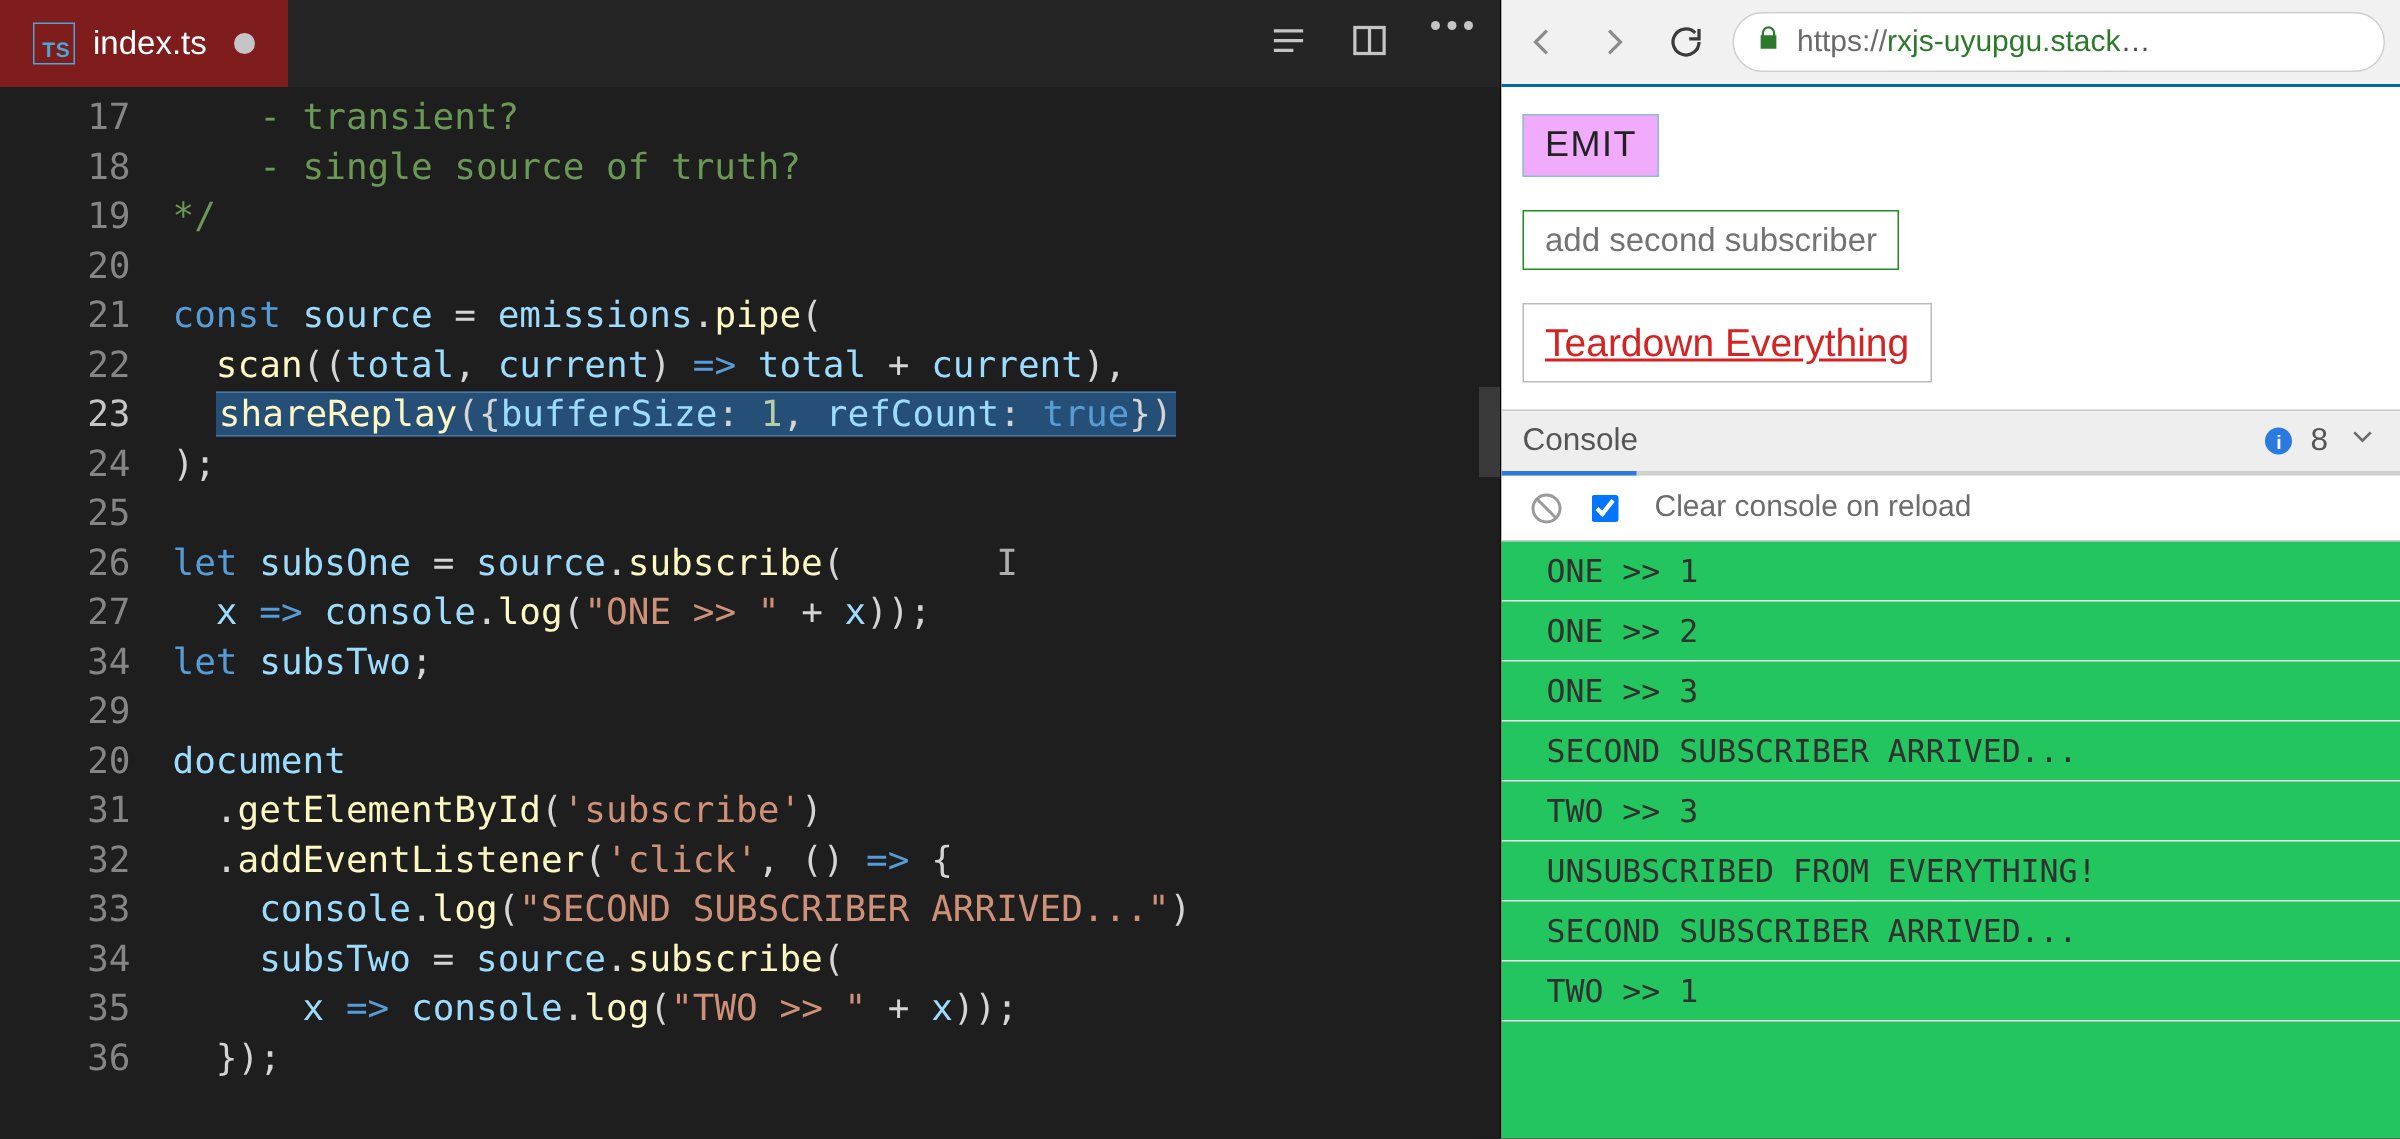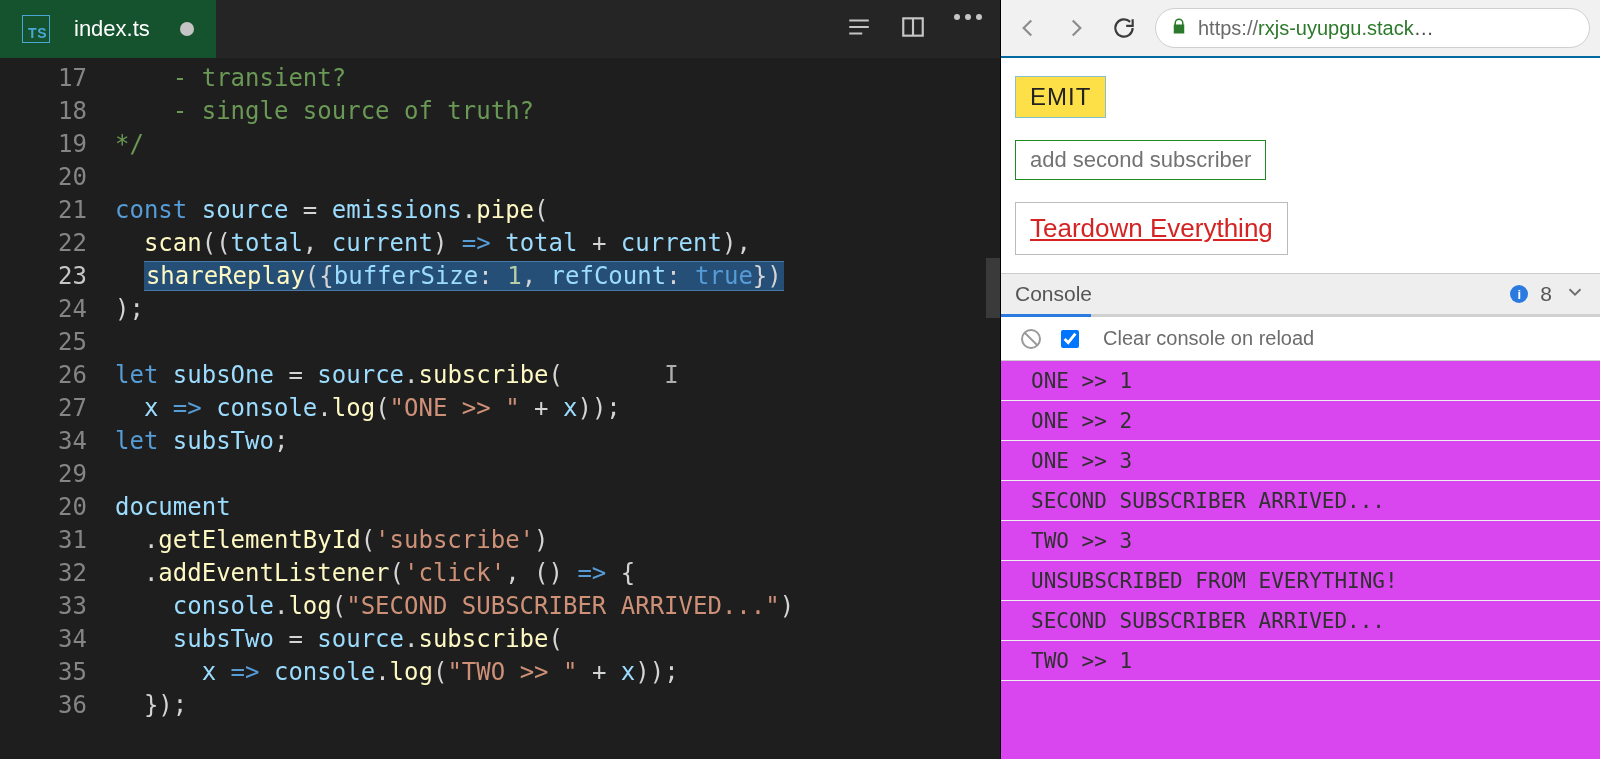--- a/index.html
+++ b/index.html
@@ -2,21 +2,21 @@
 <html><head>
 <meta charset="utf-8">
 <style>
   * { margin:0; padding:0; box-sizing:border-box; }
   html,body { width:1600px; height:759px; font-family:"Segoe UI",Arial,sans-serif; overflow:hidden; }
   body { display:flex; background:#1e1e1e; }
 
   
   .editor { flex:0 0 1000px; display:flex; flex-direction:column; background:#1e1e1e; color:#d4d4d4; }
   .tabbar { height:58px; background:#252526; display:flex; align-items:center; justify-content:space-between; padding-right:18px; }
-  .tab { height:100%; display:flex; align-items:center; gap:24px; padding:0 22px; background:#14532d; color:#fff; font-size:22px; }
+  .tab { height:100%; display:flex; align-items:center; gap:12px; padding:0 22px; background:#7f1d1d; color:#fff; font-size:22px; }
   .ts-badge { width:28px; height:28px; border:1.5px solid #4aa7d6; color:#4aa7d6; font-size:14px; font-weight:600; display:flex; align-items:flex-end; justify-content:flex-end; padding:0 2px 1px 0; letter-spacing:.5px; }
   .dirty-dot { width:14px; height:14px; border-radius:50%; background:#c5c5c5; margin-left:6px; }
   .tabactions { display:flex; gap:28px; }
   .tabactions svg { width:26px; height:26px; stroke:#c5c5c5; fill:none; }
   .dots { display:flex; gap:5px; }
   .dots span { width:6px; height:6px; border-radius:50%; background:#c5c5c5; display:block; }
 
   .codewrap { flex:1; display:flex; overflow:hidden; position:relative; }
   .gutter { width:115px; text-align:right; padding-right:28px; color:#858585; font:24px/33px "Menlo","Consolas",monospace; padding-top:4px; user-select:none; }
   .code { flex:1; font:24px/33px "Menlo","Consolas",monospace; white-space:pre; padding-top:4px; position:relative; }
@@ -41,35 +41,35 @@
   .navbtn { width:34px; height:34px; display:flex; align-items:center; justify-content:center; }
   .navbtn svg { width:26px; height:26px; stroke:#8c8c8c; fill:none; stroke-width:2; }
   .navbtn.enabled svg { stroke:#3b3b3b; }
   .urlbar { flex:1; height:40px; border:1px solid #cfcfcf; border-radius:22px; background:#fff; display:flex; align-items:center; padding:0 14px; gap:10px; font-size:20px; color:#2b7a2b; overflow:hidden; white-space:nowrap; }
   .urlbar .lock { color:#2b7a2b; }
   .urlbar .scheme { color:#6a6a6a; }
   .urlbar .ellips { color:#4b4b4b; }
 
   .page { padding:18px 14px; background:#fff; display:flex; flex-direction:column; gap:22px; align-items:flex-start; }
   .btn { font-size:24px; padding:6px 14px; border:1px solid #888; background:#efefef; cursor:pointer; }
-  .btn.emit { background:#fde047; border-color:#87bfca; font-weight:400; color:#222; letter-spacing:1px; }
+  .btn.emit { background:#f0abfc; border-color:#87bfca; font-weight:400; color:#222; letter-spacing:1px; }
   .btn.green { color:#737373; border-color:#1f8a1f; background:#fff; font-size:22px; }
   .btn.red { color:#d52323; border-color:#bbb; background:#fff; font-size:26px; padding:10px 14px;text-decoration:underline; }
 
   .console-head { height:44px; background:#eeeeee; border-top:1px solid #ccc; border-bottom:3px solid #d0d0d0; display:flex; align-items:center; justify-content:space-between; padding:0 14px; font-size:21px; color:#555; position:relative; }
   .console-head::after { content:""; position:absolute; left:0; bottom:-3px; width:90px; height:3px; background:#2a7adf; }
   .console-head .right { display:flex; align-items:center; gap:12px; }
   .info-badge { width:18px; height:18px; border-radius:50%; background:#2a7adf; color:#fff; font-size:13px; display:flex; align-items:center; justify-content:center; font-weight:700; }
   .chev { }
 
   .console-toolbar { height:44px; display:flex; align-items:center; gap:18px; padding:0 18px; border-bottom:1px solid #ccc; color:#6c6c6c; font-size:20px; background:#fff; }
   .noenter { width:24px; height:24px; }
   .noenter svg { stroke:#9a9a9a; fill:none; stroke-width:2; }
 
-  .console-log { flex:1; background:#d946ef; font:21px/40px "Menlo","Consolas",monospace; color:#303030; overflow:hidden; }
+  .console-log { flex:1; background:#22c55e; font:21px/40px "Menlo","Consolas",monospace; color:#303030; overflow:hidden; }
   .console-log .entry { padding:0 30px; border-bottom:1px solid #eee; height:40px; display:flex; align-items:center; }
 </style>
 </head>
 <body>
 
 <div class="editor">
   <div class="tabbar">
     <div class="tab">
       <span class="ts-badge">TS</span>
       <span>index.ts</span>

